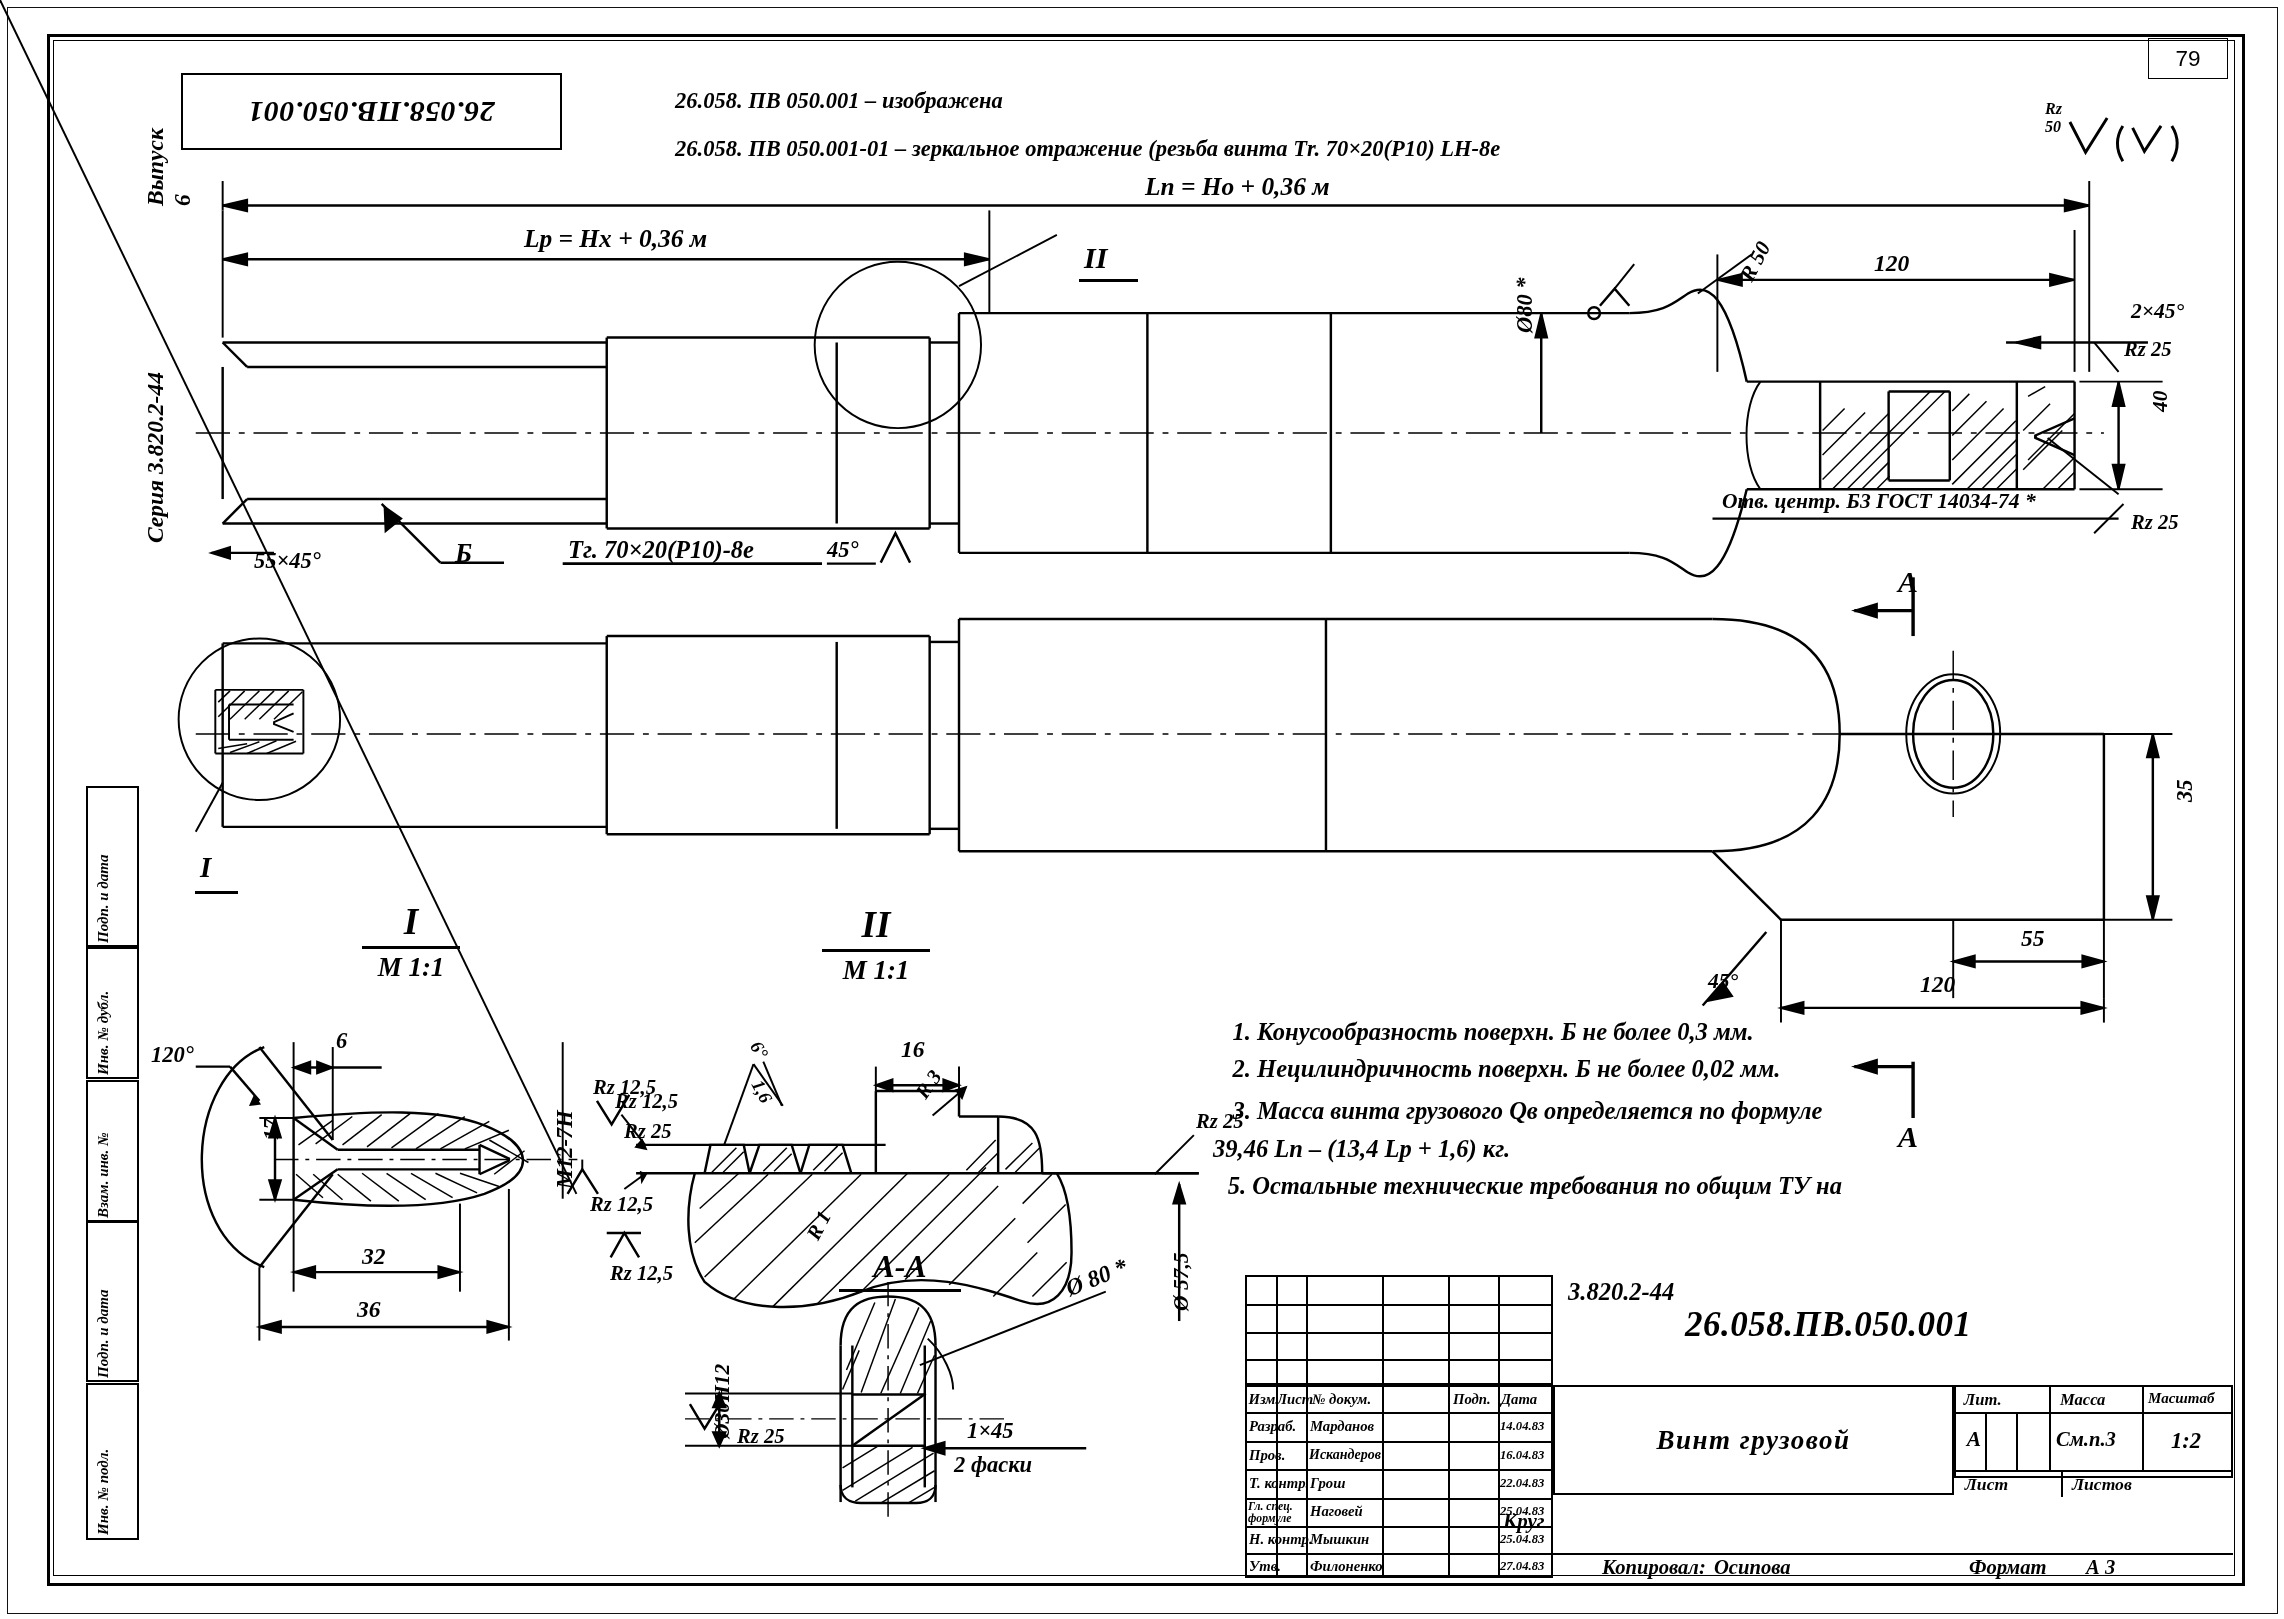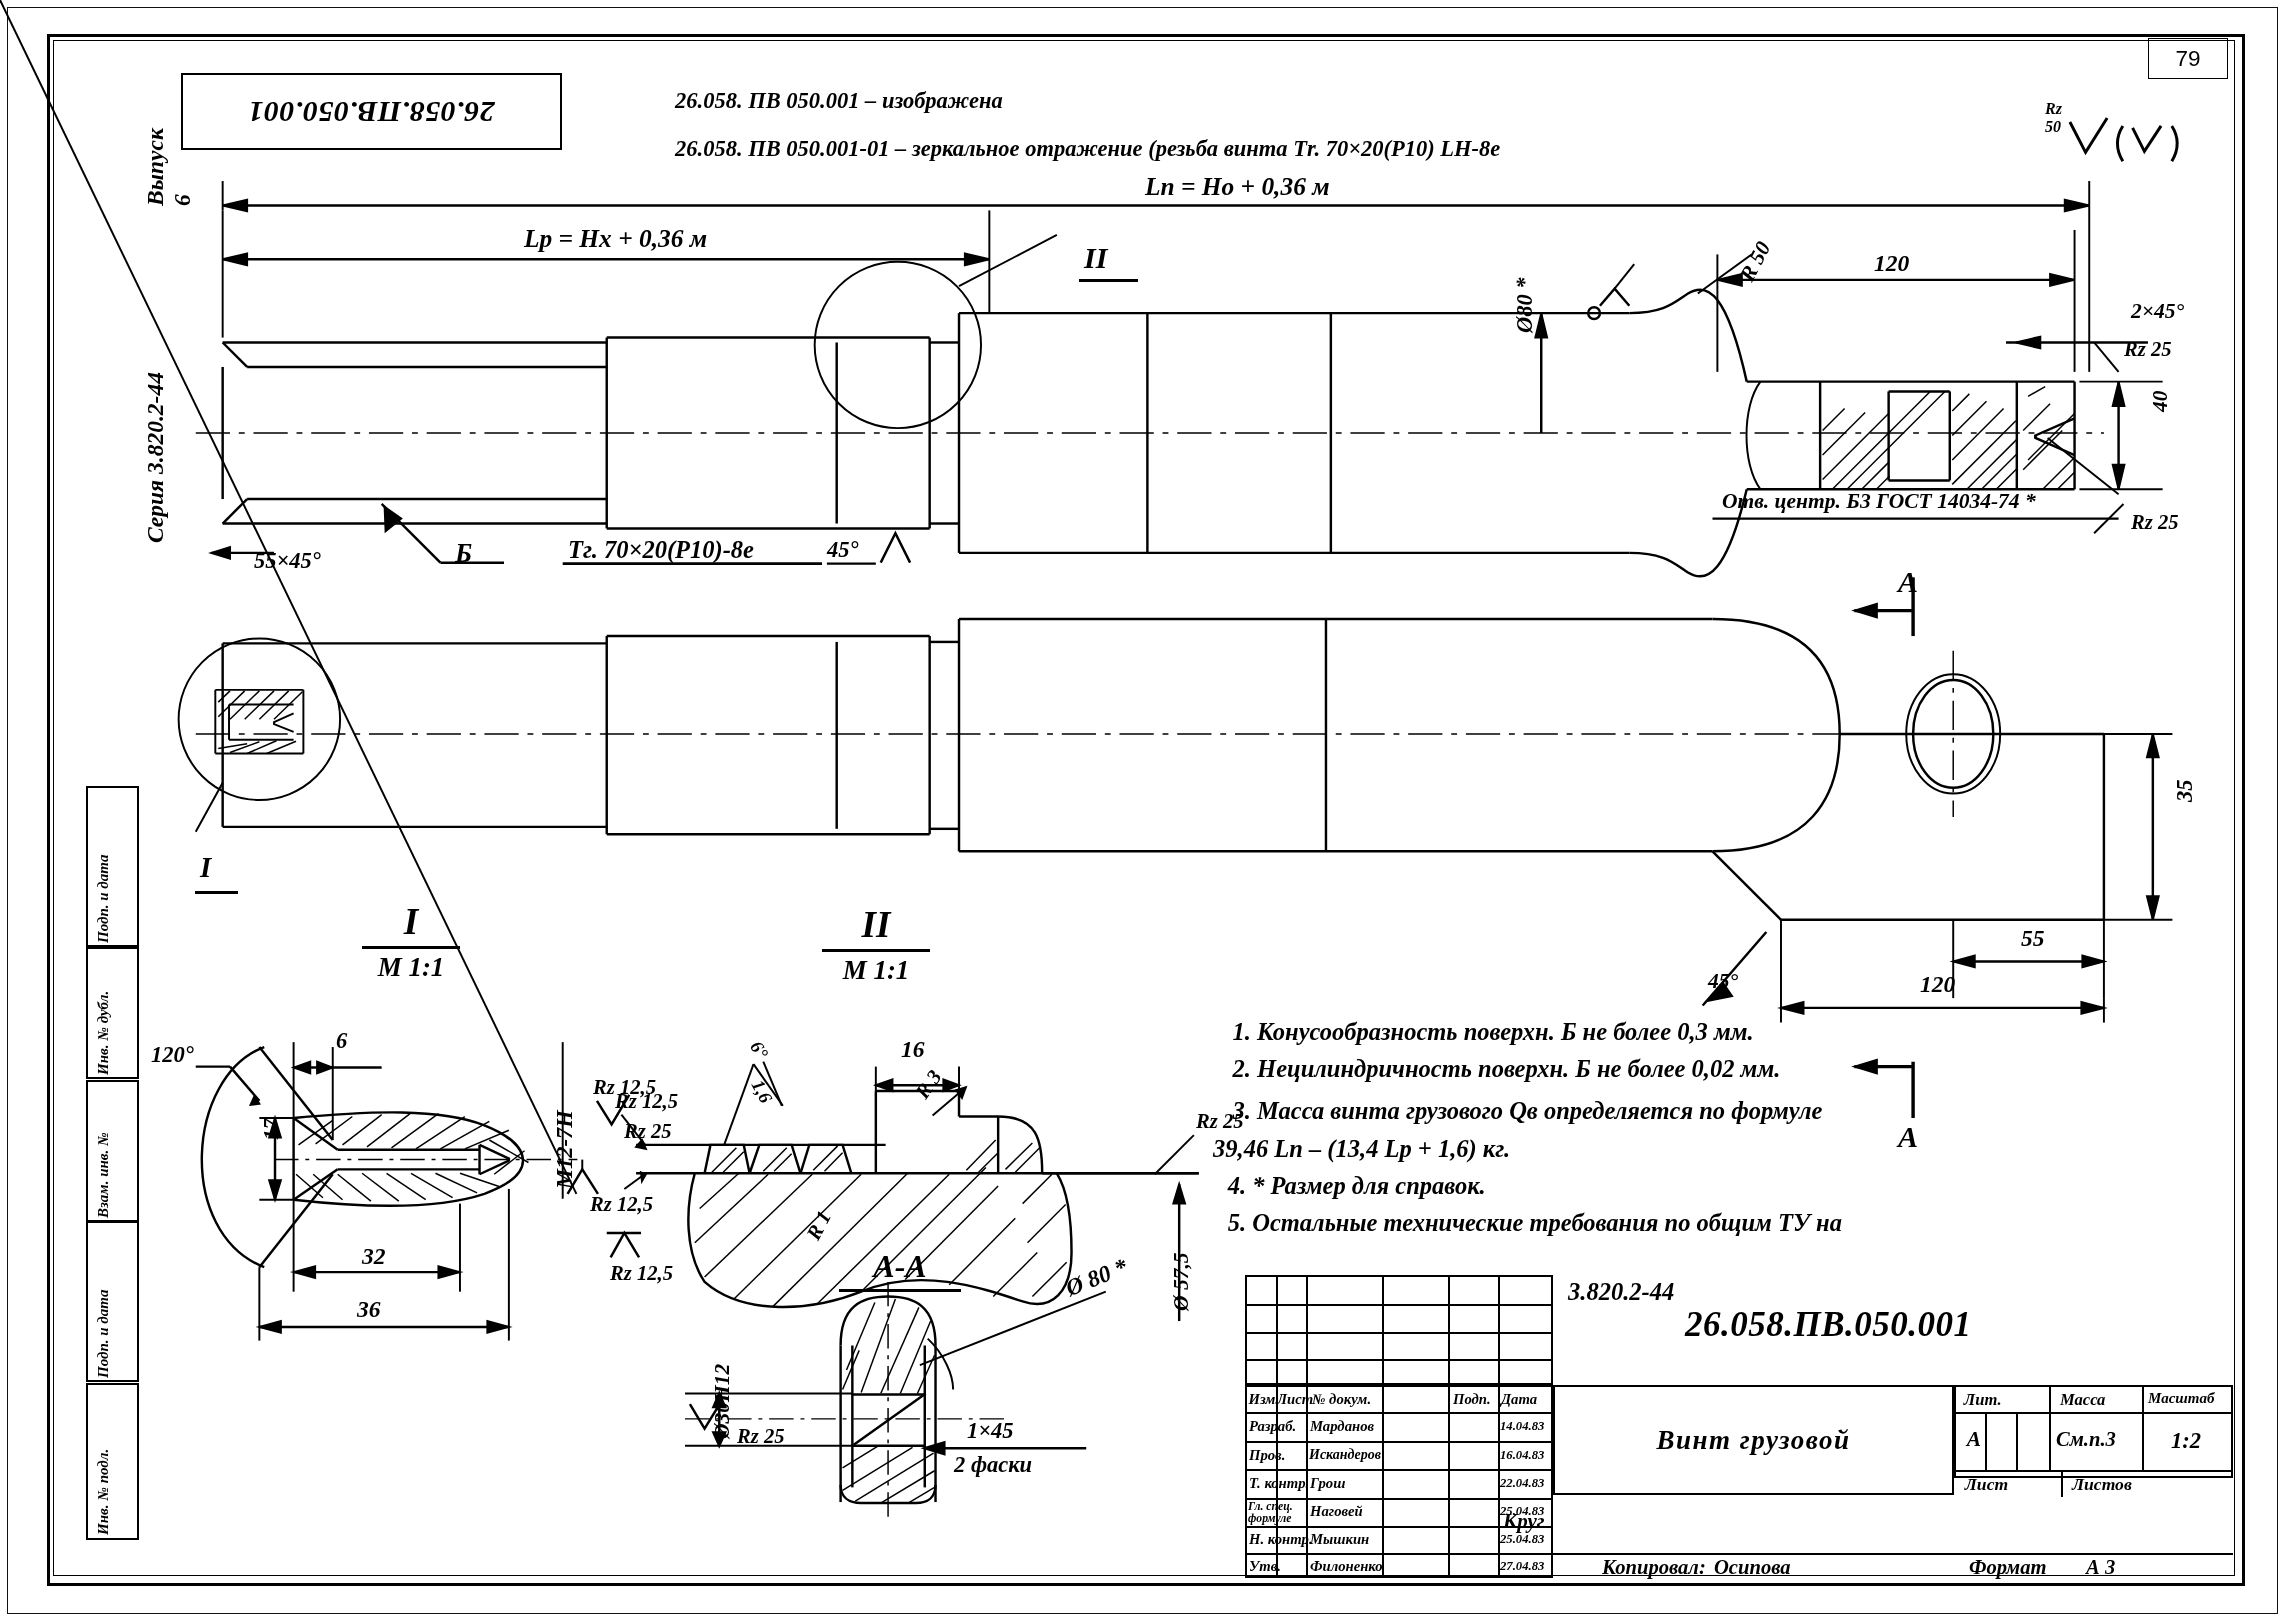--- a/index.html
+++ b/index.html
@@ -573,21 +573,20 @@
   <span class="hand abs" style="left:710px;top:1439px;font-size:21.5px;transform:rotate(-90deg);transform-origin:left top;">Ø30Н12</span>
   <span class="hand abs" style="left:737px;top:1425px;font-size:20.6px">Rz 25</span>
   <span class="hand abs" style="left:967px;top:1418px;font-size:22.5px">1×45</span>
   <span class="hand abs" style="left:954px;top:1452px;font-size:22.5px">2 фаски</span>
 
   <div class="abs" style="left:1213px;top:1013px;width:910px;line-height:1.52">
     <div class="hand" style="font-size:24.5px;margin-left:19.6px">1.  Конусообразность поверхн. Б не более   0,3 мм.</div>
     <div class="hand" style="font-size:24.5px;margin-left:19.6px">2.  Нецилиндричность поверхн. Б  не более  0,02 мм.</div>
     <div class="hand" style="font-size:24.5px;margin-left:19.6px;margin-top:4.9px">3.  Масса винта грузового Qв определяется по формуле</div>
     <div class="hand" style="font-size:24.5px;margin-left:0px">39,46 Lп – (13,4 Lр + 1,6) кг.</div>
-    <div class="hand" style="font-size:24.5px;margin-left:14.7px">4. * Размер для  справок.</div>
     <div class="hand" style="font-size:24.5px;margin-left:14.7px">5.  Остальные технические требования по общим ТУ на</div>
   </div>
 
   <div class="abs" style="left:1245px;top:1275px;width:988px;height:303px;">
 
     <div style="position:absolute;left:0;top:0;width:308px;height:110px;border:2px solid #000;box-sizing:border-box">
       <div style="position:absolute;left:0;top:27px;width:100%;height:2px;background:#000"></div>
       <div style="position:absolute;left:0;top:55px;width:100%;height:2px;background:#000"></div>
       <div style="position:absolute;left:0;top:82px;width:100%;height:2px;background:#000"></div>
       <div style="position:absolute;left:29px;top:0;width:2px;height:100%;background:#000"></div>

